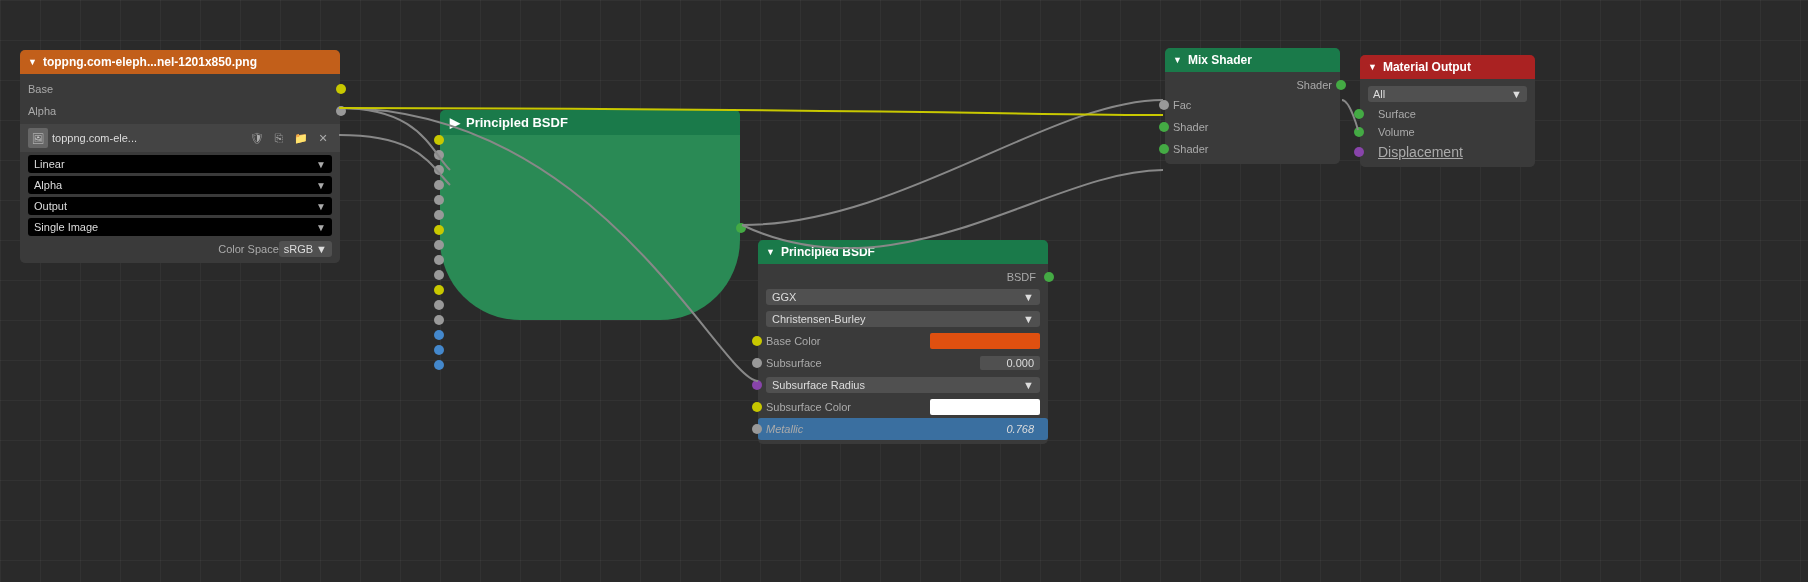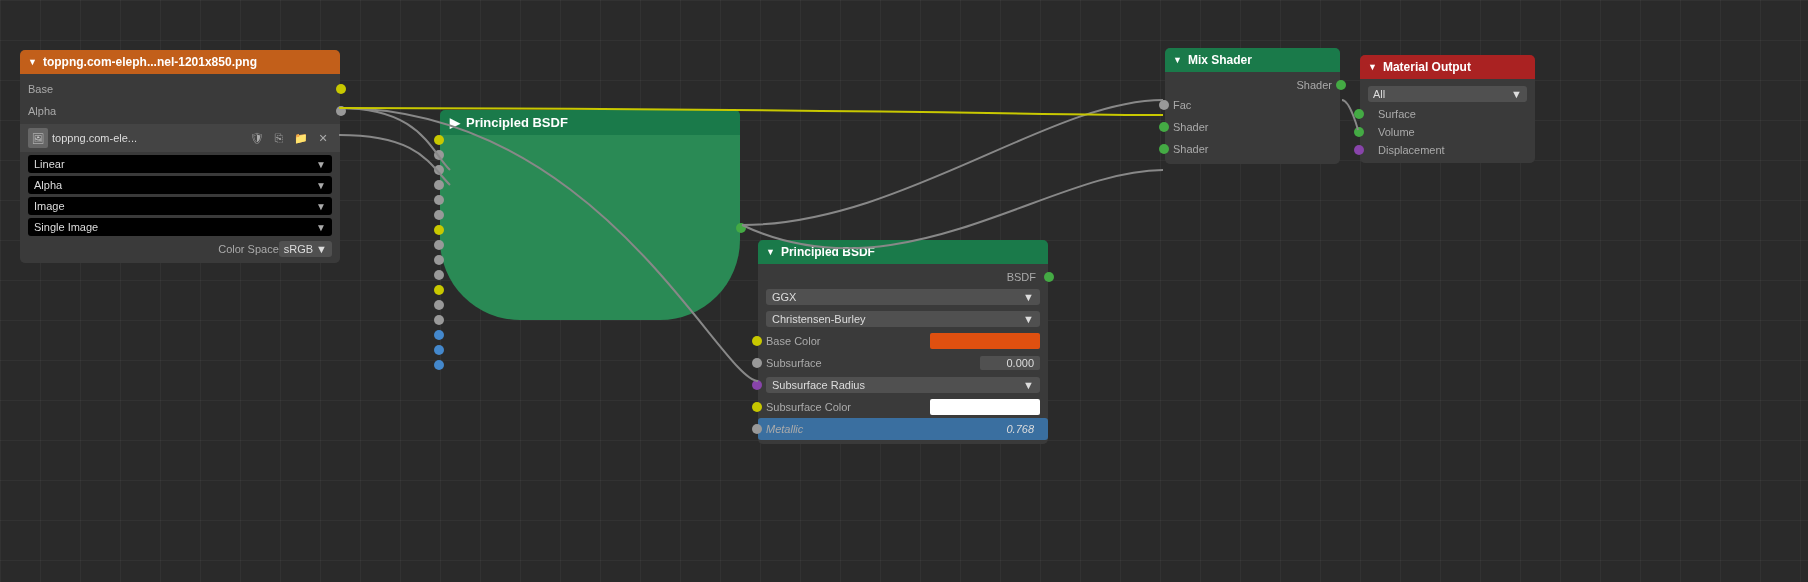--- a/index.html
+++ b/index.html
@@ -391,21 +391,21 @@
       <span>Linear</span>
       <span class="chevron">▼</span>
     </div>
 
     <div class="node-dropdown">
       <span>Alpha</span>
       <span class="chevron">▼</span>
     </div>
 
     <div class="node-dropdown">
-      <span>Image</span>
+      <span>Output</span>
       <span class="chevron">▼</span>
     </div>
 
     <div class="node-dropdown">
       <span>Single Image</span>
       <span class="chevron">▼</span>
     </div>
 
     <div class="color-space-row">
       <span class="color-space-label">Color Space</span>
@@ -558,16 +558,16 @@
       <label style="padding-left:10px;font-size:11px;color:#aaa;">Surface</label>
     </div>
 
     <div class="output-socket-row" style="position:relative;">
       <div class="socket socket-green" style="position:absolute;left:-6px;top:50%;transform:translateY(-50%);"></div>
       <label style="padding-left:10px;font-size:11px;color:#aaa;">Volume</label>
     </div>
 
     <div class="output-socket-row" style="position:relative;">
       <div class="socket socket-purple" style="position:absolute;left:-6px;top:50%;transform:translateY(-50%);"></div>
-      <label style="padding-left:10px;font-size:11px;color:#aaa;">Displacement</label>
+      <label style="padding-left:10px;font-size:14px;color:#aaa;text-decoration:underline;">Displacement</label>
     </div>
   </div>
 </div>
 
 </body></html>

